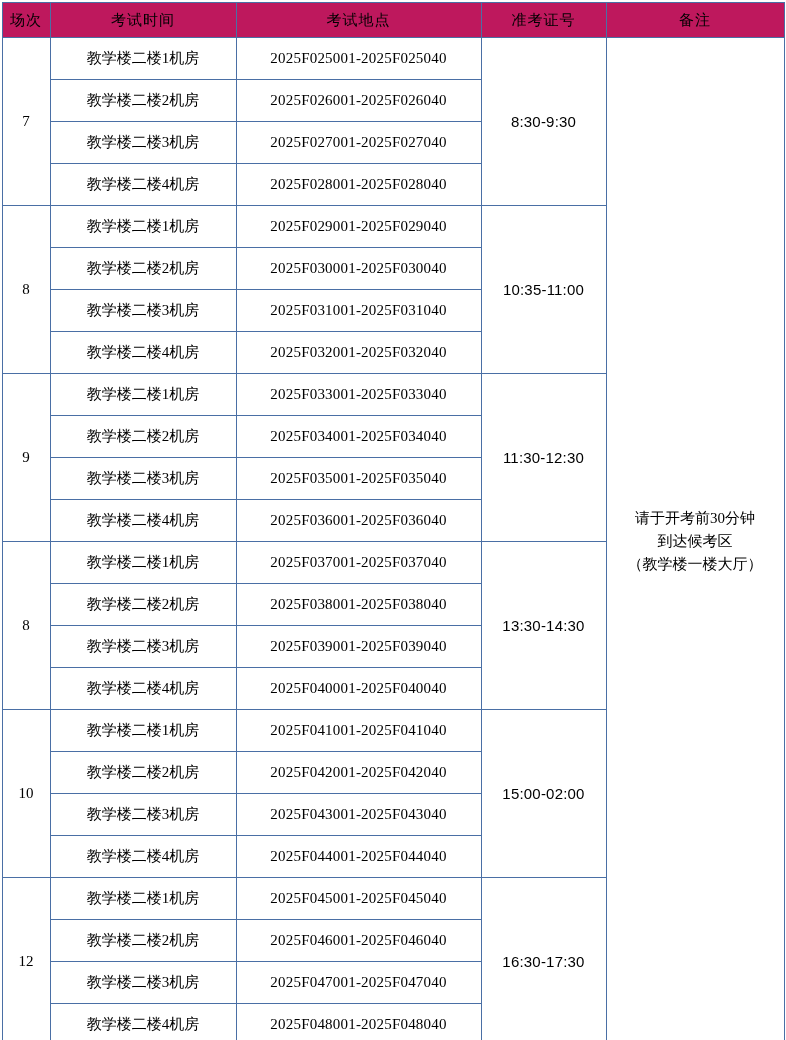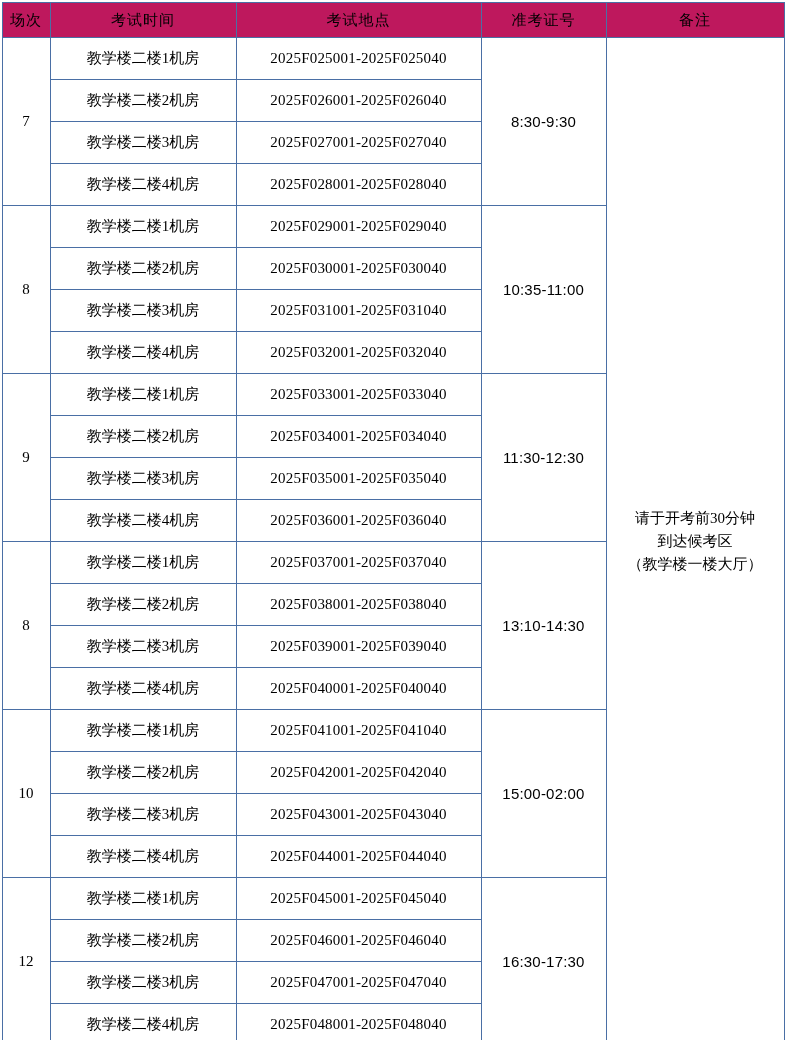--- a/index.html
+++ b/index.html
@@ -152,21 +152,21 @@
           <td class="ticket">2025F035001-2025F035040</td>
         </tr>
         <tr>
           <td class="place">教学楼二楼4机房</td>
           <td class="ticket">2025F036001-2025F036040</td>
         </tr>
         <tr>
           <td class="session" rowspan="4">8</td>
           <td class="place">教学楼二楼1机房</td>
           <td class="ticket">2025F037001-2025F037040</td>
-          <td class="time" rowspan="4">13:10-14:30</td>
+          <td class="time" rowspan="4">13:30-14:30</td>
         </tr>
         <tr>
           <td class="place">教学楼二楼2机房</td>
           <td class="ticket">2025F038001-2025F038040</td>
         </tr>
         <tr>
           <td class="place">教学楼二楼3机房</td>
           <td class="ticket">2025F039001-2025F039040</td>
         </tr>
         <tr>

